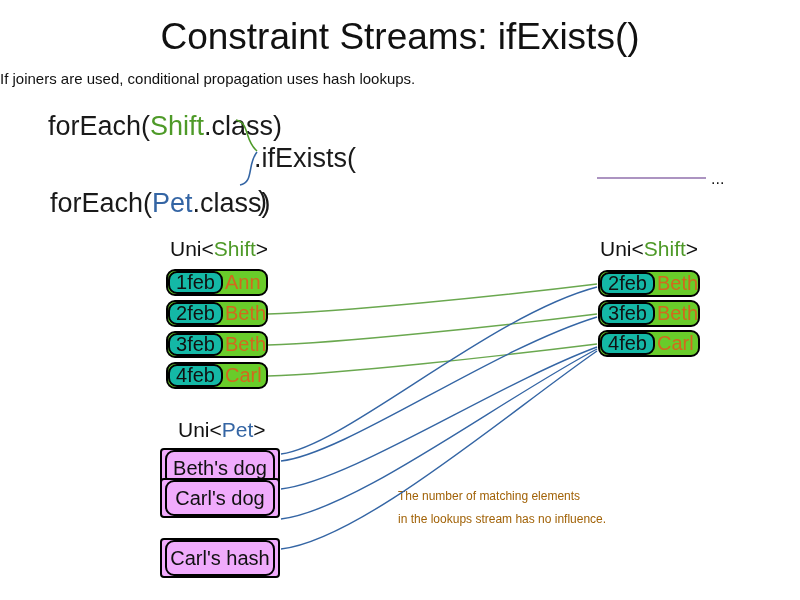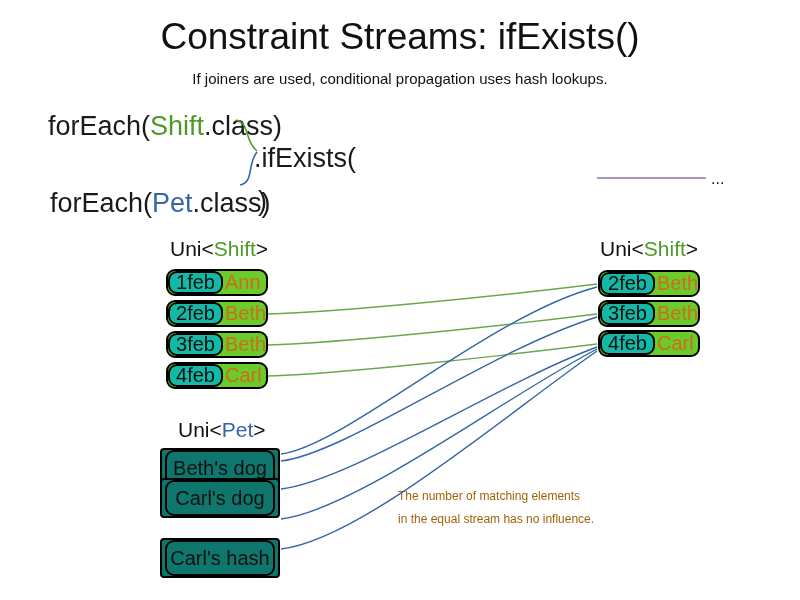--- a/index.html
+++ b/index.html
@@ -2,42 +2,42 @@
 <html><head>
 <meta charset="utf-8">
 <style>
   html,body{margin:0;padding:0;background:#fff;}
   .slide{
     position:relative;width:800px;height:600px;background:#ffffff;
     font-family:"Liberation Sans",sans-serif;color:#111;overflow:hidden;
   }
   .abs{position:absolute;}
   .title{left:0;right:0;top:16px;text-align:center;font-size:37px;color:#111;white-space:nowrap;}
-  .subtitle{left:0;right:0;top:70px;text-align:center;font-size:15px;color:#111;}
+  .subtitle{left:0;right:0;top:70px;text-align:left;font-size:15px;color:#111;}
   .code{font-size:27px;white-space:nowrap;color:#1a1a1a;}
   .code-small{font-size:15px;white-space:nowrap;color:#1a1a1a;}
   .green-id{color:#4e9a28;}
   .blue-id{color:#3465a4;}
   .stream-label{font-size:21px;white-space:nowrap;color:#111;}
   .shift-row{
     position:absolute;width:102px;height:27px;box-sizing:border-box;
     background:#69cc2a;border:2px solid #000;border-radius:9px;z-index:2;
   }
   .date-cell{
     position:absolute;left:0;top:0;bottom:0;width:55px;box-sizing:border-box;
     border:2px solid #000;border-radius:9px;display:flex;align-items:center;
     justify-content:center;font-size:20px;color:#111;background:#14b8a6;
   }
   .employee{
     position:absolute;left:57px;top:0;bottom:0;right:2px;display:flex;
     align-items:center;font-size:20px;color:#d2691e;
   }
   .pet-box{
     position:absolute;width:120px;height:40px;box-sizing:border-box;
-    background:#0f766e;border:2px solid #000;border-radius:4px;z-index:2;
+    background:#f0abfc;border:2px solid #000;border-radius:4px;z-index:2;
   }
   .pet-cell{
     position:absolute;left:3px;right:3px;top:0;bottom:0;box-sizing:border-box;
     border:2px solid #000;border-radius:9px;display:flex;align-items:center;
     justify-content:center;font-size:20px;color:#111;
   }
   .note{font-size:12px;line-height:23px;color:#a16207;white-space:nowrap;}
   .ellipsis{font-size:16px;color:#111;white-space:nowrap;}
   svg.connectors{position:absolute;left:0;top:0;z-index:1;}
 </style>
@@ -119,16 +119,16 @@
   </div>
   <div class="pet-box" style="left:160px;top:478px">
     <span class="pet-cell">Carl's dog</span>
   </div>
   <div class="pet-box" style="left:160px;top:538px">
     <span class="pet-cell">Carl's hash</span>
   </div>
 
   <div class="abs note" style="left:398px;top:485px">
     <div>The number of matching elements</div>
-    <div>in the equal stream has no influence.</div>
+    <div>in the lookups stream has no influence.</div>
   </div>
 
 </div>
 
 </body></html>

